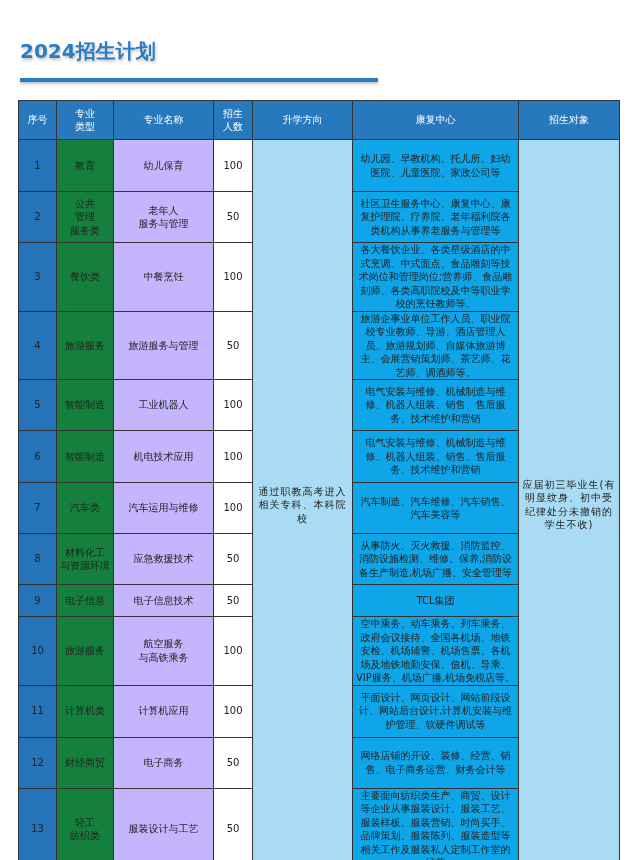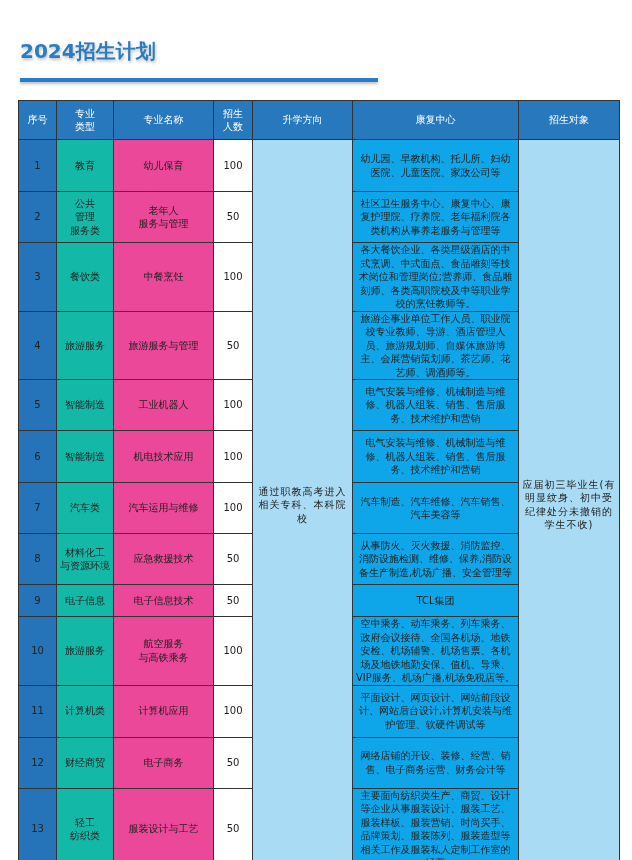--- a/index.html
+++ b/index.html
@@ -13,22 +13,22 @@
                color:#0f172a; white-space:nowrap; text-shadow:1px 1px 2px rgba(0,0,0,0.2);margin-top:48px; }
   .title-bar { position:absolute; left:20px; top:78px; width:358px; height:4px; background:#2a7cc4;
                box-shadow:0 2px 3px rgba(0,0,0,0.25); }
 
   table.plan { position:absolute; left:18px; top:100px; border-collapse:collapse;
                table-layout:fixed; width:601px; }
   table.plan th, table.plan td { border:1.5px solid #333; padding:0 3px; text-align:center;
                vertical-align:middle; font-size:10px; color:#222; line-height:1.35; }
   table.plan th { background:#2878bd; color:#fff; font-weight:normal; font-size:10px; height:38px; }
   td.seq { background:#2574ba; color:#fff; }
-  td.type { background:#14b8a6; }
-  td.name { background:#ec4899; font-size:10.5px; }
+  td.type { background:#15803d; }
+  td.name { background:#c4b5fd; font-size:10.5px; }
   td.count { background:#fff; font-size:10.5px; }
   td.dir { background:#a9dbf4; font-size:10px; letter-spacing:1px; }
   td.job { background:#0ea5e9; text-align:left; font-size:8.5px; line-height:1.3; padding:2px 5px; }
   td.job.center { text-align:center; }
   td.target { background:#a9dbf4; text-align:left; font-size:10px; letter-spacing:1px; padding:0 7px; }
 </style>
 </head>
 <body>
 
 <div class="title-wrap">

